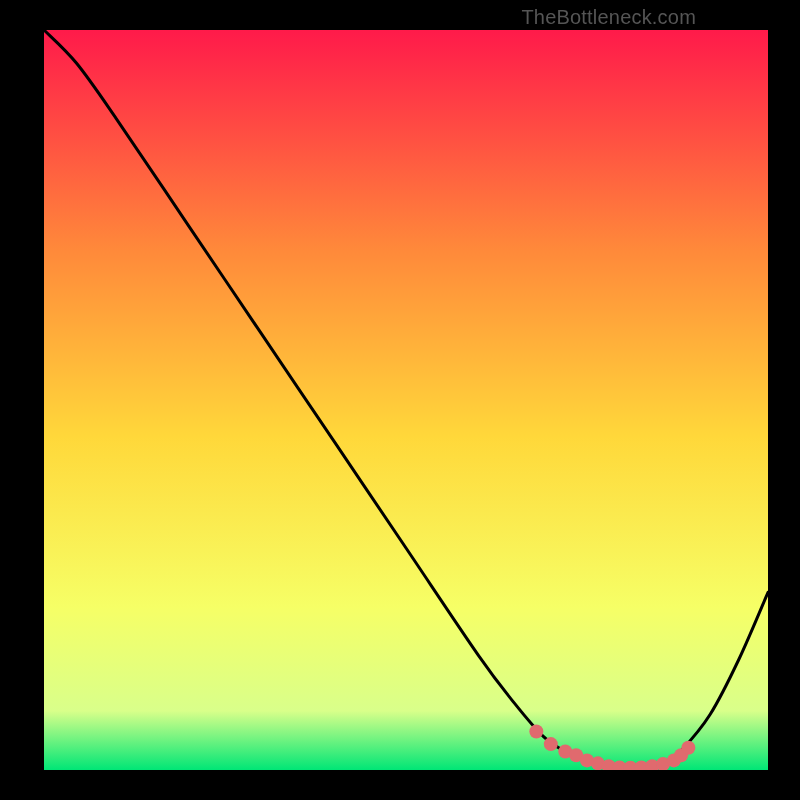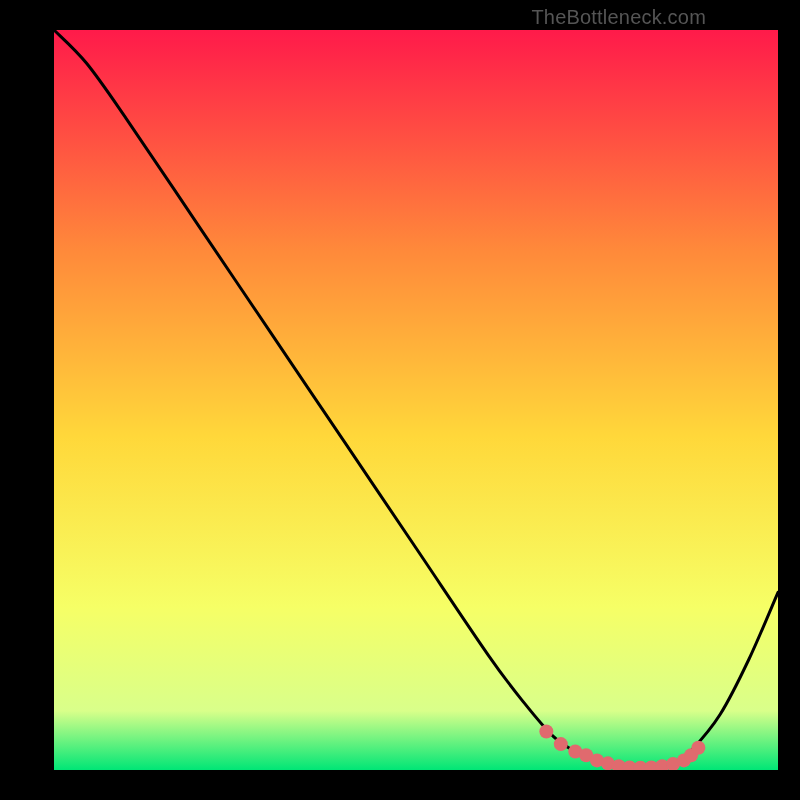--- a/index.html
+++ b/index.html
@@ -7,21 +7,21 @@
     padding: 0;
     background: #000;
     width: 800px;
     height: 800px;
     overflow: hidden;
     position: relative;
   }
   .frame {
     position: absolute;
     top: 0;
-    left: 16px;
+    left: 6px;
     width: 680px;
     height: 800px;
     padding-left: 20px;
   }
   .watermark {
     position: absolute;
     top: 6px;
     right: 10px;
     color: #555;
     font-family: Arial, Helvetica, sans-serif;

